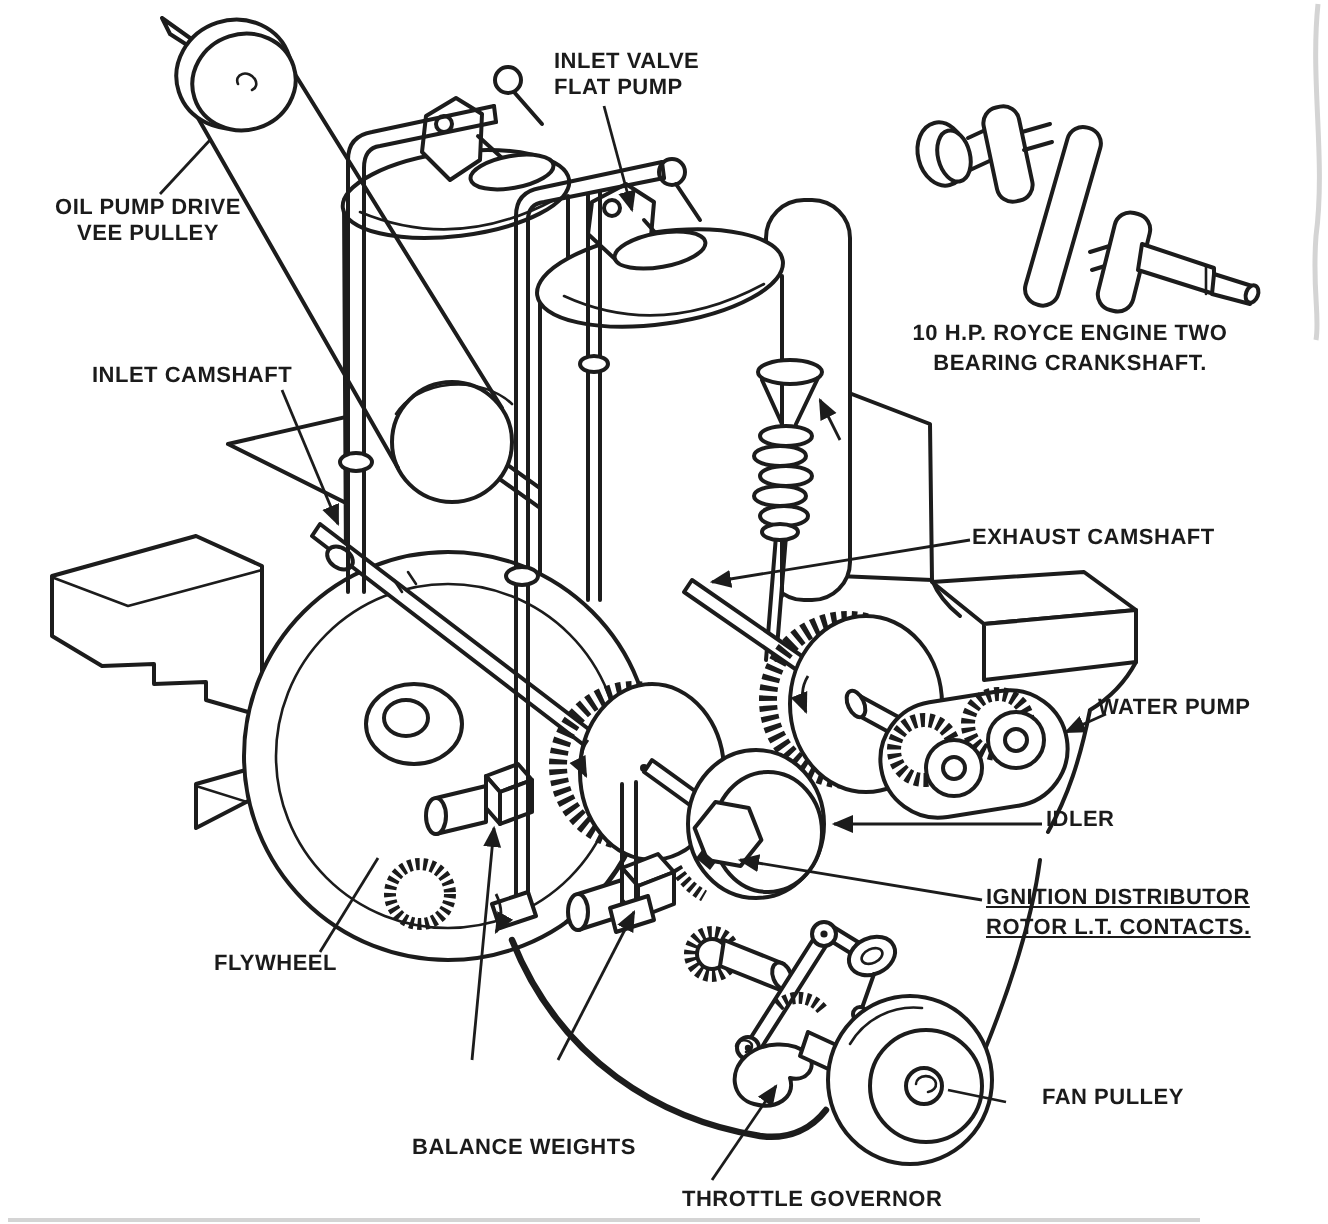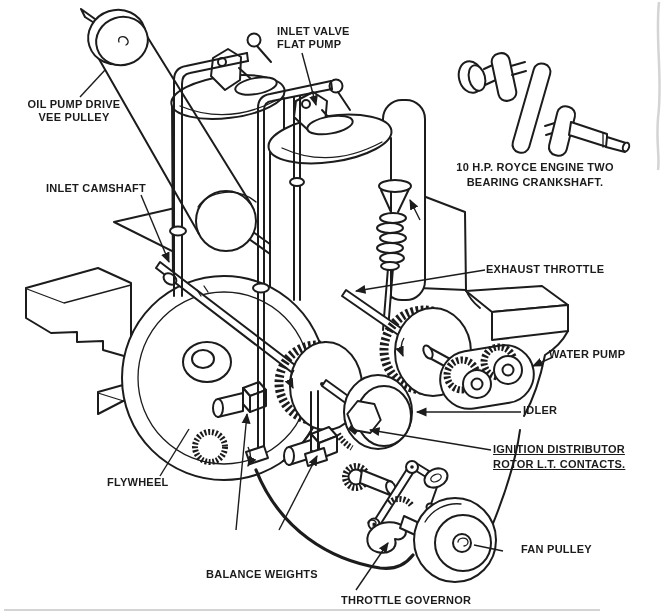--- a/index.html
+++ b/index.html
@@ -280,21 +280,21 @@
 
   <div class="lbl" style="left:277px;top:25px;">INLET VALVE
 FLAT PUMP</div>
 
   <div class="lbl" style="left:46px;top:182px;">INLET CAMSHAFT</div>
 
   <div class="lbl c lh15" style="left:452px;top:160px;width:166px;">10 H.P. ROYCE ENGINE TWO
 BEARING CRANKSHAFT.</div>
 
 
-  <div class="lbl" style="left:486px;top:263px;">EXHAUST THROTTLE</div>
+  <div class="lbl" style="left:486px;top:263px;">EXHAUST CAMSHAFT</div>
 
   <div class="lbl" style="left:549px;top:348px;">WATER PUMP</div>
 
   <div class="lbl" style="left:523px;top:404px;text-align:center;">IDLER</div>
 
   <div class="lbl lh15" style="left:493px;top:442px;text-decoration:underline;">IGNITION DISTRIBUTOR
 ROTOR L.T. CONTACTS.</div>
 
   <div class="lbl" style="left:107px;top:476px;">FLYWHEEL</div>
 

